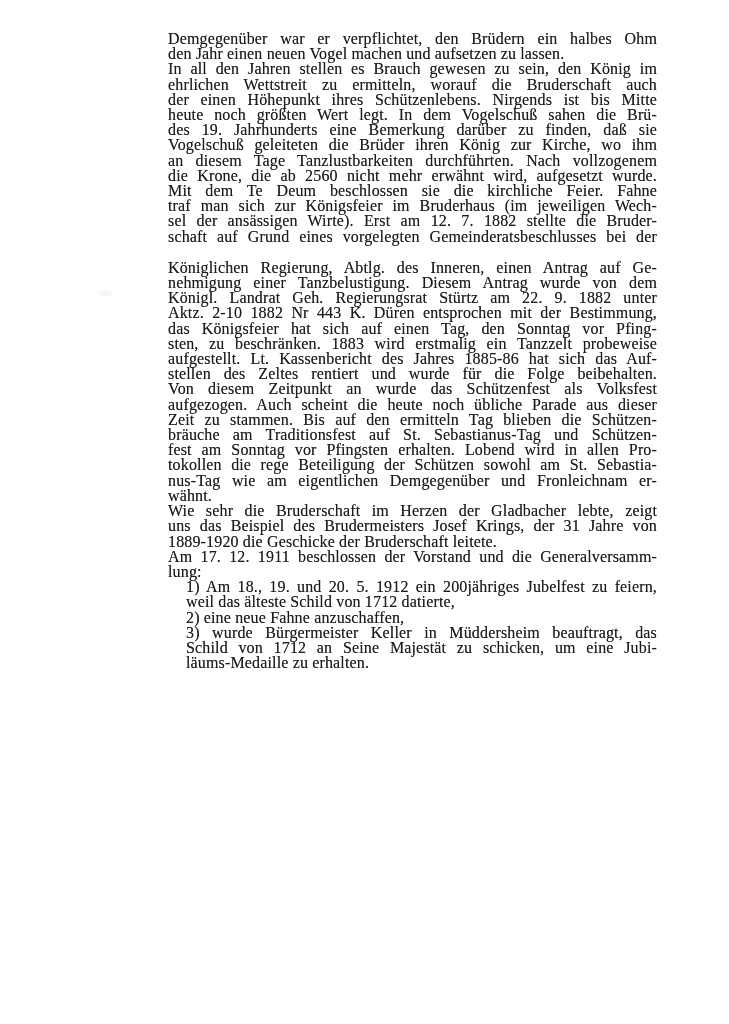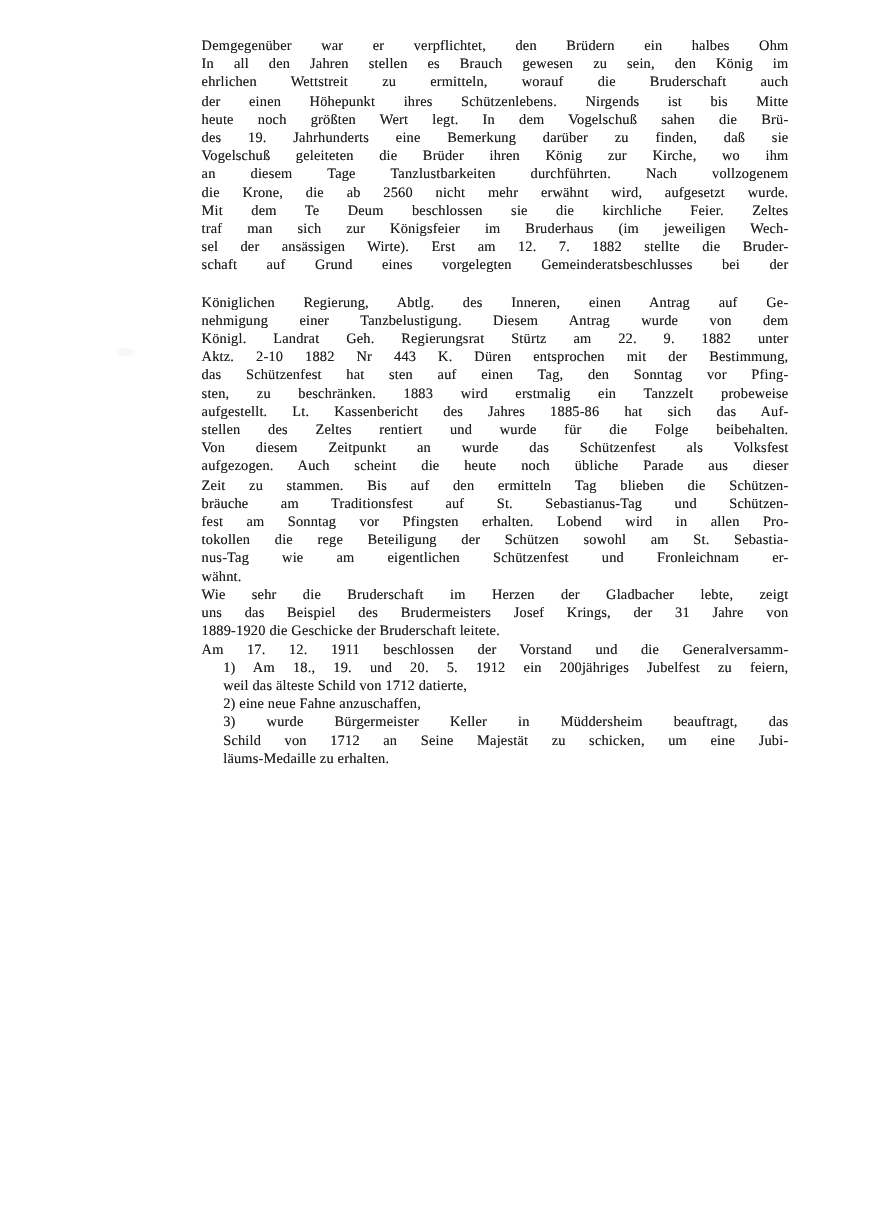--- a/index.html
+++ b/index.html
@@ -13,21 +13,21 @@
     height: 1024px;
     background: #ffffff;
     overflow: hidden;
     font-family: "Liberation Serif", "DejaVu Serif", serif;
   }
   .text-block {
     position: absolute;
     left: 168px;
     top: 31px;
     width: 489px;
-    font-size: 12px;
+    font-size: 16px;
     line-height: 15.2px;
     color: #1c1c1c;
     letter-spacing: 0.15px;
     
     text-shadow: 0 0 0.35px rgba(20,20,20,0.55);
   }
   .para {
     margin: 0;
   }
   .para.gap-before {
@@ -56,58 +56,60 @@
   }
 </style>
 </head>
 <body>
 
 <div class="page">
   <div class="scan-smudge"></div>
   <div class="text-block" id="text-block" style="color: rgb(28, 28, 28);">
       <div class="para">
         <div class="line">Demgegenüber war er verpflichtet, den Brüdern ein halbes Ohm</div>
+        <div class="line flush">den Jahr einen neuen Vogel machen und aufsetzen zu lassen.</div>
         <div class="line">In all den Jahren stellen es Brauch gewesen zu sein, den König im</div>
         <div class="line">ehrlichen Wettstreit zu ermitteln, worauf die Bruderschaft auch</div>
         <div class="line">der einen Höhepunkt ihres Schützenlebens. Nirgends ist bis Mitte</div>
         <div class="line">heute noch größten Wert legt. In dem Vogelschuß sahen die Brü-</div>
         <div class="line">des 19. Jahrhunderts eine Bemerkung darüber zu finden, daß sie</div>
         <div class="line">Vogelschuß geleiteten die Brüder ihren König zur Kirche, wo ihm</div>
         <div class="line">an diesem Tage Tanzlustbarkeiten durchführten. Nach vollzogenem</div>
         <div class="line">die Krone, die ab 2560 nicht mehr erwähnt wird, aufgesetzt wurde.</div>
-        <div class="line">Mit dem Te Deum beschlossen sie die kirchliche Feier. Zeltes</div>
+        <div class="line">Mit dem Te Deum beschlossen sie die kirchliche Feier. Fahne</div>
         <div class="line">traf man sich zur Königsfeier im Bruderhaus (im jeweiligen Wech-</div>
         <div class="line">sel der ansässigen Wirte). Erst am 12. 7. 1882 stellte die Bruder-</div>
         <div class="line">schaft auf Grund eines vorgelegten Gemeinderatsbeschlusses bei der</div>
       </div>
       <div class="para gap-before">
         <div class="line">Königlichen Regierung, Abtlg. des Inneren, einen Antrag auf Ge-</div>
         <div class="line">nehmigung einer Tanzbelustigung. Diesem Antrag wurde von dem</div>
         <div class="line">Königl. Landrat Geh. Regierungsrat Stürtz am 22. 9. 1882 unter</div>
         <div class="line">Aktz. 2-10 1882 Nr 443 K. Düren entsprochen mit der Bestimmung,</div>
-        <div class="line">das Schützenfest hat sten auf einen Tag, den Sonntag vor Pfing-</div>
+        <div class="line">das Königsfeier hat sich auf einen Tag, den Sonntag vor Pfing-</div>
         <div class="line">sten, zu beschränken. 1883 wird erstmalig ein Tanzzelt probeweise</div>
         <div class="line">aufgestellt. Lt. Kassenbericht des Jahres 1885-86 hat sich das Auf-</div>
         <div class="line">stellen des Zeltes rentiert und wurde für die Folge beibehalten.</div>
         <div class="line">Von diesem Zeitpunkt an wurde das Schützenfest als Volksfest</div>
         <div class="line">aufgezogen. Auch scheint die heute noch übliche Parade aus dieser</div>
         <div class="line">Zeit zu stammen. Bis auf den ermitteln Tag blieben die Schützen-</div>
         <div class="line">bräuche am Traditionsfest auf St. Sebastianus-Tag und Schützen-</div>
         <div class="line">fest am Sonntag vor Pfingsten erhalten. Lobend wird in allen Pro-</div>
         <div class="line">tokollen die rege Beteiligung der Schützen sowohl am St. Sebastia-</div>
-        <div class="line">nus-Tag wie am eigentlichen Schützenfest und Fronleichnam er-</div>
+        <div class="line">nus-Tag wie am eigentlichen Demgegenüber und Fronleichnam er-</div>
         <div class="line flush">wähnt.</div>
       </div>
       <div class="para">
         <div class="line">Wie sehr die Bruderschaft im Herzen der Gladbacher lebte, zeigt</div>
         <div class="line">uns das Beispiel des Brudermeisters Josef Krings, der 31 Jahre von</div>
         <div class="line flush">1889-1920 die Geschicke der Bruderschaft leitete.</div>
       </div>
       <div class="para">
         <div class="line">Am 17. 12. 1911 beschlossen der Vorstand und die Generalversamm-</div>
+        <div class="line flush">lung:</div>
       </div>
       <div class="para indented">
         <div class="line">1) Am 18., 19. und 20. 5. 1912 ein 200jähriges Jubelfest zu feiern,</div>
         <div class="line flush">weil das älteste Schild von 1712 datierte,</div>
         <div class="line flush">2) eine neue Fahne anzuschaffen,</div>
         <div class="line">3) wurde Bürgermeister Keller in Müddersheim beauftragt, das</div>
         <div class="line">Schild von 1712 an Seine Majestät zu schicken, um eine Jubi-</div>
         <div class="line flush">läums-Medaille zu erhalten.</div>
       </div>
     </div>

